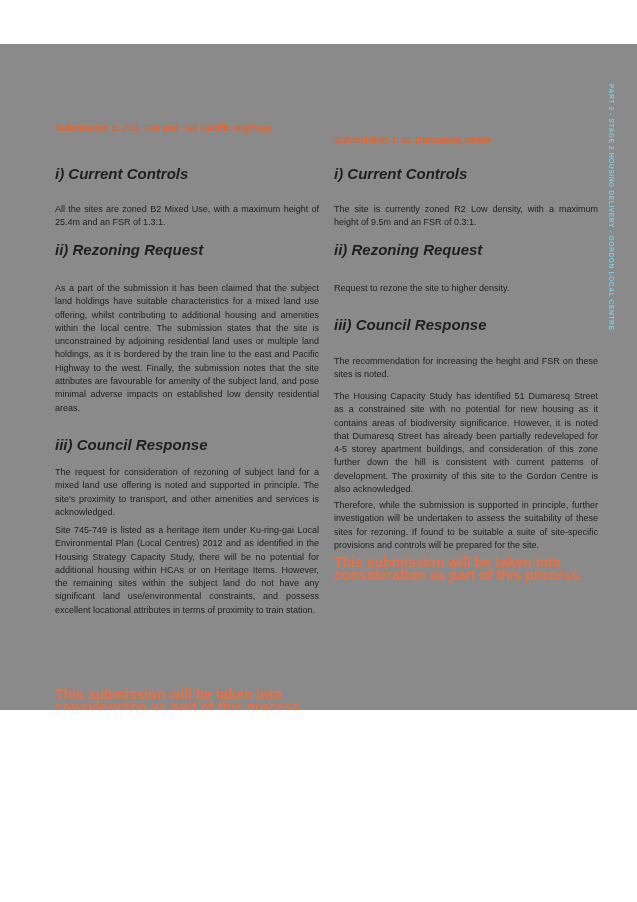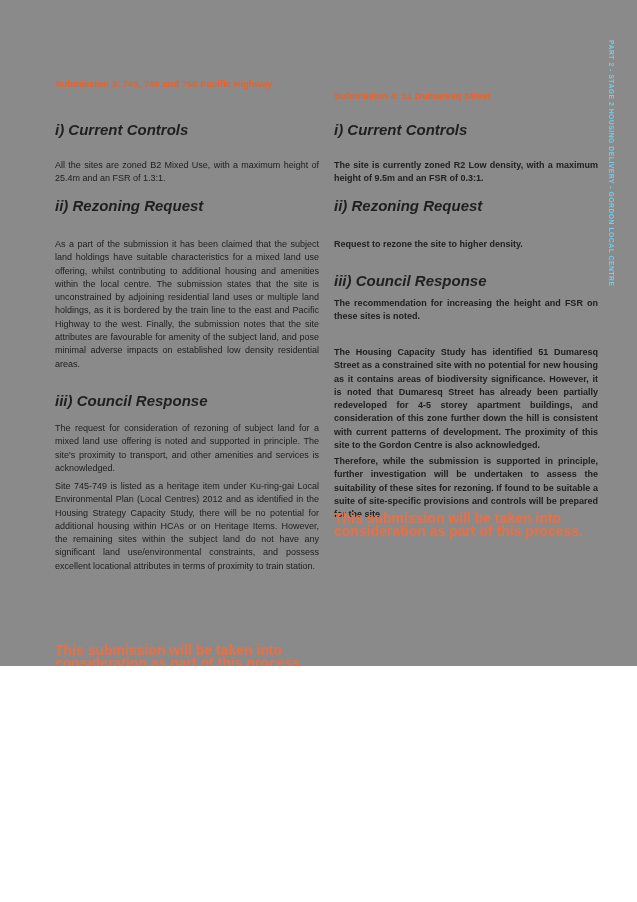--- a/index.html
+++ b/index.html
@@ -3,24 +3,25 @@
 <meta charset="utf-8">
 <style>
   html, body { margin: 0; padding: 0; }
   .page {
     position: relative;
     width: 637px;
     height: 666px;
     background: #8a8a8a;
     font-family: "Liberation Sans", sans-serif;
     overflow: hidden;
+    margin-top: 44px;
   }
   .blk { position: absolute; width: 264px; }
   .col-l { left: 55px; }
-  .col-r { left: 334px; font-weight: bold; }
+  .col-r { left: 334px; }
   .heading {
     color: #e8622d;
     font-weight: bold;
     font-size: 9.5px;
     line-height: 13px;
   }
   .subhead {
     color: #1f1f1f;
     font-weight: bold;
     font-style: italic;
@@ -76,21 +77,21 @@
   <div class="blk col-l para" style="top:422px">The request for consideration of rezoning of subject land for a mixed land use offering is noted and supported in principle. The site's proximity to transport, and other amenities and services is acknowledged.</div>
   <div class="blk col-l para" style="top:480px">Site 745-749 is listed as a heritage item under Ku-ring-gai Local Environmental Plan (Local Centres) 2012 and as identified in the Housing Strategy Capacity Study, there will be no potential for additional housing within HCAs or on Heritage Items. However, the remaining sites within the subject land do not have any significant land use/environmental constraints, and possess excellent locational attributes in terms of proximity to train station.</div>
   <div class="blk col-l note" style="top:644px">This submission will be taken into consideration as part of this process.</div>
 
   <div class="blk col-r heading" style="top:89px">Submission 4: 51 Dumaresq Street</div>
   <div class="blk col-r subhead" style="top:123px">i)  Current Controls</div>
   <div class="blk col-r para" style="top:159px">The site is currently zoned R2 Low density, with a maximum height of 9.5m and an FSR of 0.3:1.</div>
   <div class="blk col-r subhead" style="top:199px">ii) Rezoning Request</div>
   <div class="blk col-r para" style="top:238px">Request to rezone the site to higher density.</div>
   <div class="blk col-r subhead" style="top:274px">iii) Council Response</div>
-  <div class="blk col-r para" style="top:297px">The recommendation for increasing the height and FSR on these sites is noted.</div>
+  <div class="blk col-r para" style="top:311px">The recommendation for increasing the height and FSR on these sites is noted.</div>
   <div class="blk col-r para" style="top:346px">The Housing Capacity Study has identified 51 Dumaresq Street as a constrained site with no potential for new housing as it contains areas of biodiversity significance. However, it is noted that Dumaresq Street has already been partially redeveloped for 4-5 storey apartment buildings, and consideration of this zone further down the hill is consistent with current patterns of development. The proximity of this site to the Gordon Centre is also acknowledged.</div>
   <div class="blk col-r para" style="top:455px">Therefore, while the submission is supported in principle, further investigation will be undertaken to assess the suitability of these sites for rezoning. If found to be suitable a suite of site-specific provisions and controls will be prepared for the site.</div>
   <div class="blk col-r note" style="top:512px">This submission will be taken into consideration as part of this process.</div>
 
   <div class="vertical-label">PART 2 - STAGE 2 HOUSING DELIVERY - GORDON LOCAL CENTRE</div>
 
   <div class="footer">
     <span class="footer-label">STAGE 2 HOUSING DELIVERY PLANS</span>
     <span class="footer-page">19</span>
   </div>

